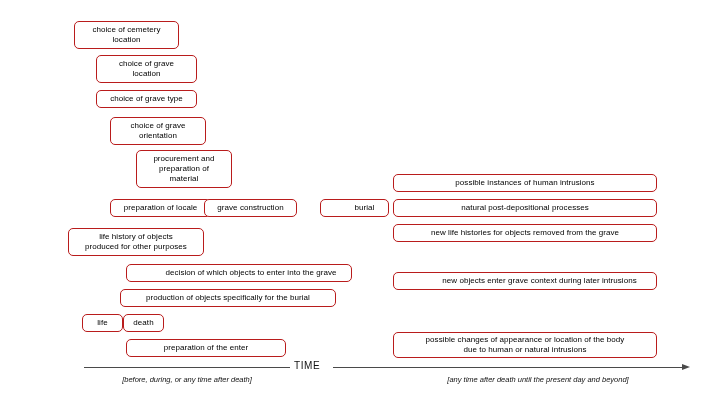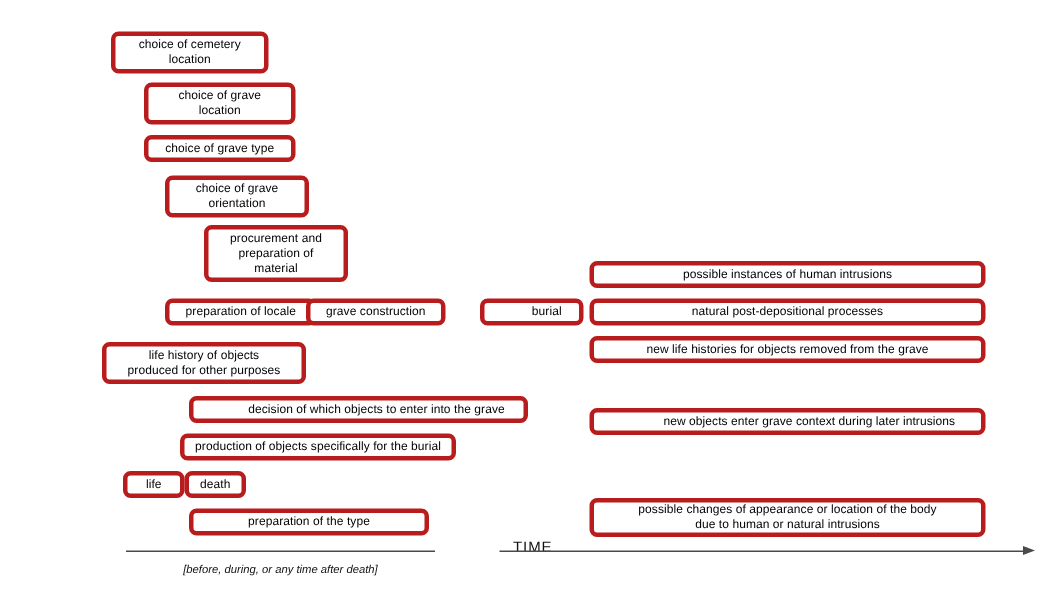--- a/index.html
+++ b/index.html
@@ -15,21 +15,21 @@
   #canvas {
     position: relative;
     width: 704px;
     height: 402px;
     background: #ffffff;
     overflow: hidden;
   }
   .node {
     position: absolute;
     box-sizing: border-box;
-    border: 3px solid #b91c1c;
+    border: 1px solid #b91c1c;
     border-radius: 5px;
     background: #ffffff;
     color: #000000;
     font-size: 8px;
     line-height: 10px;
     display: flex;
     align-items: center;
     justify-content: center;
     text-align: center;
     padding: 1px 4px;
@@ -85,29 +85,30 @@
 material</div>
       <div class="node" style="left: 110px; top: 199px; width: 101px; height: 18px;">preparation of locale</div>
       <div class="node" style="left: 204px; top: 199px; width: 93px; height: 18px;">grave construction</div>
       <div class="node" style="left: 320px; top: 199px; width: 69px; height: 18px; padding-left: 24px;">burial</div>
       <div class="node" style="left: 393px; top: 174px; width: 264px; height: 18px;">possible instances of human intrusions</div>
       <div class="node" style="left: 393px; top: 199px; width: 264px; height: 18px;">natural post-depositional processes</div>
       <div class="node" style="left: 393px; top: 224px; width: 264px; height: 18px;">new life histories for objects removed from the grave</div>
       <div class="node" style="left: 68px; top: 228px; width: 136px; height: 28px;">life history of objects
 produced for other purposes</div>
       <div class="node" style="left: 126px; top: 264px; width: 226px; height: 18px; padding-left: 28px;">decision of which objects to enter into the grave</div>
-      <div class="node" style="left: 120px; top: 289px; width: 184px; height: 18px;">production of objects specifically for the burial</div>
+      <div class="node" style="left: 120px; top: 289px; width: 216px; height: 18px;">production of objects specifically for the burial</div>
       <div class="node" style="left: 393px; top: 272px; width: 264px; height: 18px; padding-left: 33px;">new objects enter grave context during later intrusions</div>
       <div class="node" style="left: 82px; top: 314px; width: 41px; height: 18px;">life</div>
       <div class="node" style="left: 123px; top: 314px; width: 41px; height: 18px;">death</div>
-      <div class="node" style="left: 126px; top: 339px; width: 160px; height: 18px;">preparation of the type</div>
+      <div class="node" style="left: 126px; top: 339px; width: 160px; height: 18px;">preparation of the enter</div>
       <div class="node" style="left: 393px; top: 332px; width: 264px; height: 26px;">possible changes of appearance or location of the body
 due to human or natural intrusions</div>
     </div>
 
   <div class="axis-line" style="left:84px; top:367px; width:206px;"></div>
-  <div class="axis-label" style="left:294px; top:360px;margin-left:48px;">TIME</div>
+  <div class="axis-label" style="left:294px; top:360px;">TIME</div>
   <div class="axis-line" style="left:333px; top:367px; width:350px;"></div>
   <div class="arrow-head" style="left:682px; top:363.5px;"></div>
 
   <div class="axis-caption" style="left:84px; top:375px; width:206px;">[before, during, or any time after death]</div>
+  <div class="axis-caption" style="left:393px; top:375px; width:290px;">[any time after death until the present day and beyond]</div>
 
 </div>
 
 </body></html>

